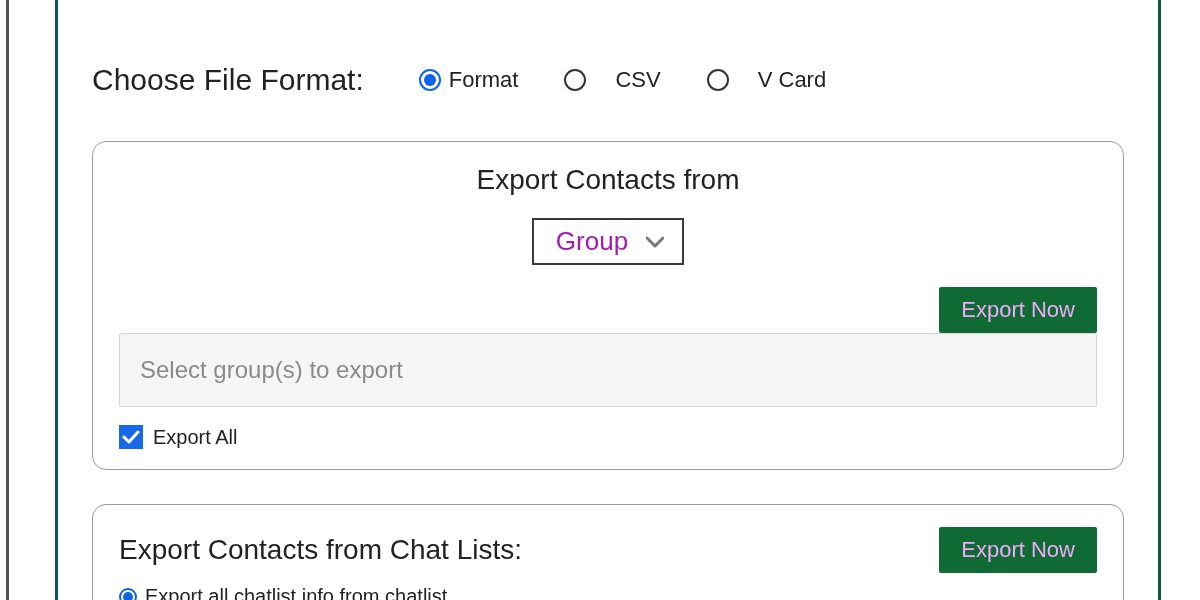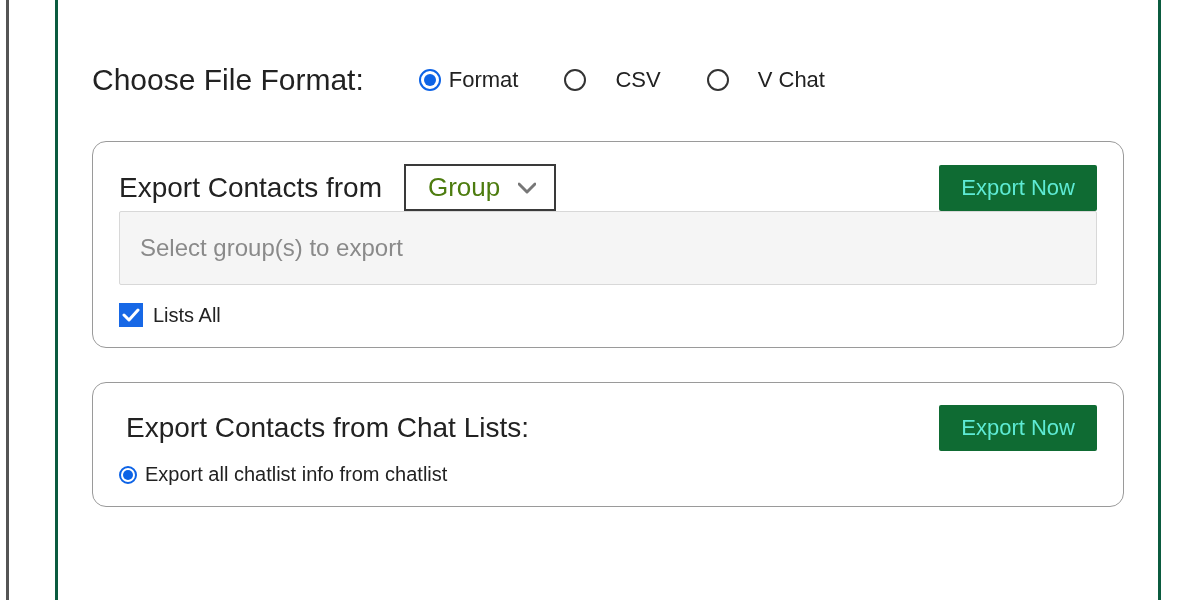--- a/index.html
+++ b/index.html
@@ -68,49 +68,50 @@
     border: 1px solid #9a9a9a;
     border-radius: 14px;
     padding: 22px 26px 20px 26px;
     margin-bottom: 34px;
     position: relative;
   }
   .card-header {
     display: flex;
     align-items: center;
     gap: 22px;
+    flex-direction: column;
   }
   .card-title {
     font-size: 28px;
     color: #222;
   }
   .select-box {
     display: flex;
     align-items: center;
     gap: 18px;
     border: 2px solid #3a3a3a;
     padding: 6px 18px 6px 22px;
     cursor: pointer;
   }
   .select-text {
     font-size: 26px;
-    color: #4d7c0f;
+    color: #a21caf;
   }
   .chevron {
     width: 18px;
     height: 18px;
     display: flex;
     align-items: center;
     justify-content: center;
   }
   .chevron svg { display: block; }
   .export-btn {
     margin-left: auto;
     background: #0f6b33;
-    color: #5eead4;
+    color: #f0abfc;
     border: none;
     font-size: 22px;
     padding: 10px 22px;
     cursor: pointer;
     border-radius: 2px;
   }
   .group-input {
     border: 1px solid #d8d8d8;
     background: #f5f5f5;
     padding: 22px 20px;
@@ -136,21 +137,20 @@
     flex-shrink: 0;
   }
   .checkbox svg { display: block; }
   .select-all-text {
     font-size: 20px;
     color: #222;
   }
   .card2-header {
     display: flex;
     align-items: center;
-    margin-left: 7px;
   }
   .chatlist-option {
     display: flex;
     align-items: center;
     gap: 8px;
     margin-top: 12px;
     cursor: pointer;
     width: fit-content;
   }
   .chatlist-option .radio-circle {
@@ -182,21 +182,21 @@
         <span class="radio-text">Format</span>
       </div>
 
       <div class="radio">
         <span class="radio-circle"></span>
         <span class="radio-text">CSV</span>
       </div>
 
       <div class="radio">
         <span class="radio-circle"></span>
-        <span class="radio-text">V Chat</span>
+        <span class="radio-text">V Card</span>
       </div>
     </div>
 
     <div class="card">
       <div class="card-header">
         <div class="card-title">Export Contacts from</div>
 
         <div class="select-box">
           <span class="select-text">Group</span>
           <span class="chevron">
@@ -210,21 +210,21 @@
       </div>
 
       <div class="group-input">Select group(s) to export</div>
 
       <div class="select-all">
         <span class="checkbox">
           <svg width="18" height="14" viewBox="0 0 18 14">
               <path d="M2 7 L7 12 L16 2" fill="none" stroke="#fff" stroke-width="3" stroke-linecap="round" stroke-linejoin="round"></path>
             </svg>
         </span>
-        <span class="select-all-text">Lists All</span>
+        <span class="select-all-text">Export All</span>
       </div>
     </div>
 
     <div class="card">
       <div class="card2-header">
         <div class="card-title">Export Contacts from Chat Lists:</div>
         <button class="export-btn">Export Now</button>
       </div>
 
       <div class="chatlist-option">

